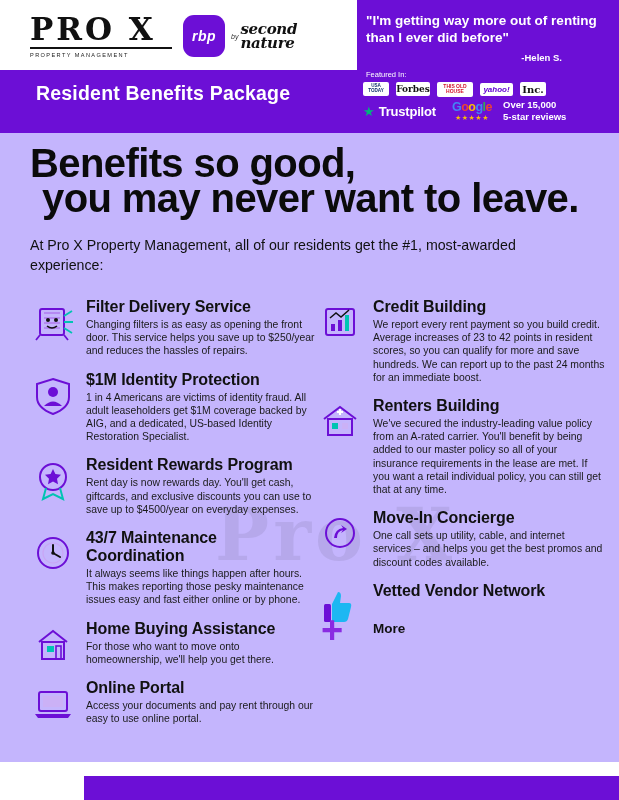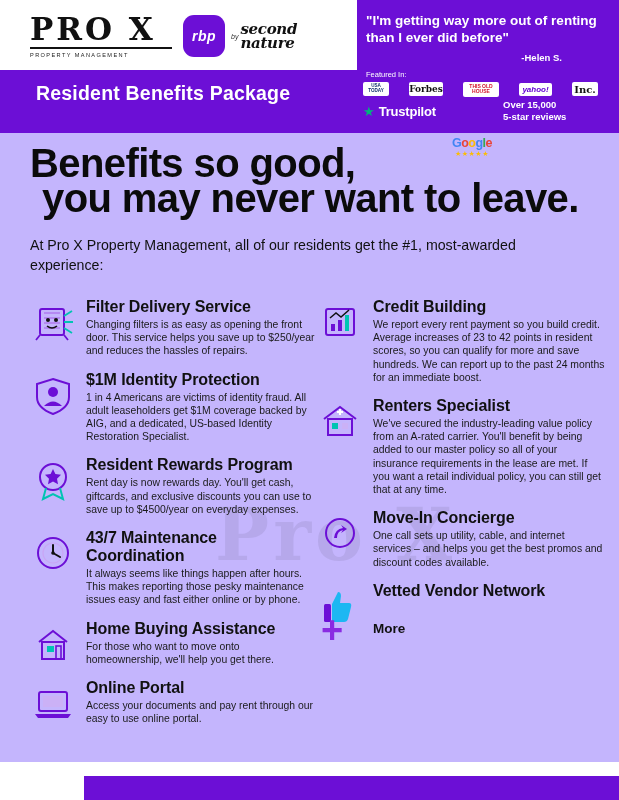--- a/index.html
+++ b/index.html
@@ -63,39 +63,39 @@
   }
   .quote-attr {
     position:absolute; left:366px; top:52px; width:196px; text-align:right;
     color:#ffffff; font-size:9.5px; font-weight:bold;
   }
   .featured {
     position:absolute; left:366px; top:70px; color:#fff; font-size:7.5px;
   }
   .logo-row {
     position:absolute; left:363px; top:81px; width:250px; height:16px;
-    display:flex; align-items:center; gap:20px;
+    display:flex; align-items:center; gap:7px;
   }
   .pressbox { background:#fff; border-radius:2px; display:flex; align-items:center; justify-content:center; }
   .usatoday { width:26px; height:14px; font-size:4.6px; font-weight:bold; color:#0b2c6b; line-height:4.6px; text-align:center; }
   .forbes { width:34px; height:14px; font-family:"DejaVu Serif", serif; font-size:9px; font-weight:bold; color:#111; }
   .house { width:36px; height:15px; font-size:5px; font-weight:bold; color:#d3122a; text-align:center; line-height:5px; }
   .yahoo { width:33px; height:13px; font-size:8px; font-weight:bold; color:#6001d2; font-style:italic; }
   .inc { width:26px; height:14px; font-family:"DejaVu Serif", serif; font-size:10px; font-weight:bold; color:#111; }
 
   .tp-row {
     position:absolute; left:363px; top:104px; display:flex; align-items:center; gap:4px;
   }
   .tp-star { color:#00b67a; font-size:13px; line-height:13px; }
   .tp-text { color:#fff; font-size:13px; font-weight:bold; letter-spacing:-0.2px; }
 
   .google-box {
     position:absolute; left:448px; top:100px; width:48px; text-align:center;
   }
-  .google-word { font-size:12.5px; font-weight:bold; letter-spacing:-0.5px;margin-top:36px; }
+  .google-word { font-size:12.5px; font-weight:bold; letter-spacing:-0.5px; }
   .g-b{color:#4285f4}.g-r{color:#ea4335}.g-y{color:#fbbc05}.g-g{color:#34a853}
   .google-stars { color:#fbbc05; font-size:7px; letter-spacing:0.5px; line-height:8px; }
 
   .reviews {
     position:absolute; left:503px; top:99px; width:110px;
     color:#fff; font-size:9.5px; font-weight:bold; line-height:12px;
   }
 
   
   .headline {
@@ -318,21 +318,21 @@
       <div class="benefit">
         <div class="bicon">
           <svg width="44" height="44" viewBox="0 0 44 44">
             <path d="M6 20 L22 8 L38 20" fill="none" stroke="#6c0fd6" stroke-width="2"></path>
             <rect x="10" y="20" width="24" height="16" fill="none" stroke="#6c0fd6" stroke-width="2"></rect>
             <rect x="14" y="24" width="6" height="6" fill="#00c4b3"></rect>
             <rect x="24" y="24" width="6" height="6" fill="#cbb1f6"></rect>
             <path d="M19 13 h6 M22 10 v6" stroke="#fff" stroke-width="2"></path>
           </svg>
         </div>
-        <div class="btitle">Renters Specialist</div>
+        <div class="btitle">Renters Building</div>
         <div class="bbody">We've secured the industry-leading value policy from an A-rated carrier. You'll benefit by being added to our master policy so all of your insurance requirements in the lease are met. If you want a retail individual policy, you can still get that at any time.</div>
       </div>
 
       <div class="benefit">
         <div class="bicon">
           <svg width="44" height="44" viewBox="0 0 44 44">
             <circle cx="22" cy="22" r="14" fill="none" stroke="#6c0fd6" stroke-width="2"></circle>
             <path d="M16 27 q1 -9 9 -10 l-2 -3 6 4 -6 4 2 -3 q-6 1 -6 8z" fill="#6c0fd6"></path>
           </svg>
         </div>

